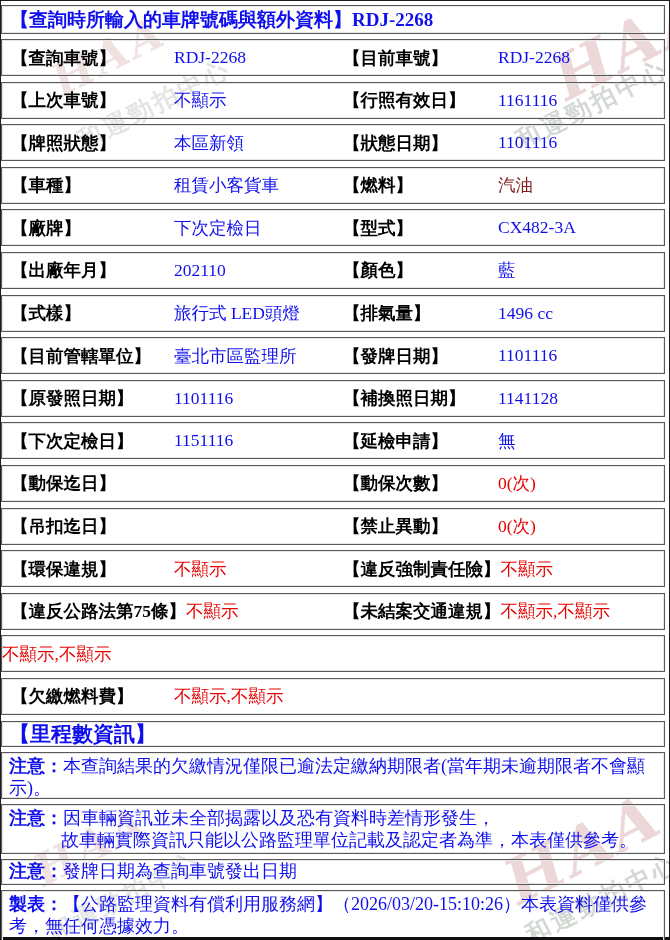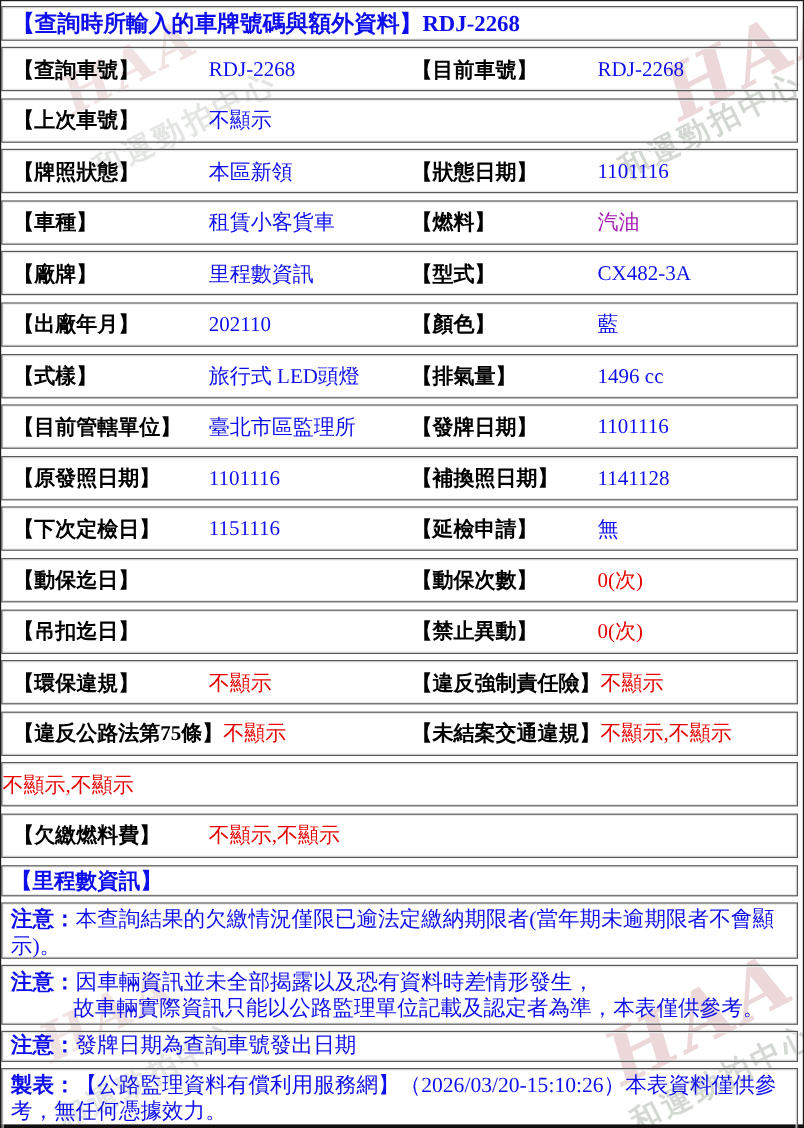--- a/index.html
+++ b/index.html
@@ -42,22 +42,22 @@
     height:37px;margin-bottom:5.6px;display:flex;align-items:center;
     font-size:17.5px;
   }
   .half1{width:332px;display:flex;align-items:center;min-width:0;}
   .half2{flex:1;display:flex;align-items:center;min-width:0;}
   .lbl{font-weight:bold;color:#000;white-space:nowrap;padding-left:9px;box-sizing:border-box;}
   .half1 .lbl{min-width:172px;}
   .half2 .lbl{min-width:164px;}
   .val{white-space:nowrap;}
   .section-box{
-    height:26px;margin-bottom:5px;display:flex;align-items:flex-end;
-    padding-left:7px;font-size:18px;font-weight:bold;
+    height:26px;margin-bottom:5px;display:flex;align-items:center;
+    padding-left:7px;font-size:21px;font-weight:bold;
   }
   .note-box{
     margin-bottom:5px;font-size:18px;line-height:22.5px;
     padding:2px 7px;box-sizing:border-box;
   }
   .note-box .prefix{font-weight:bold;}
   .nb1{height:47px;}
   .nb2{height:50px;}
   .nb2 .line2{margin-left:52px;}
   .nb3{height:26px;display:flex;align-items:center;padding-top:0;padding-bottom:0;}
@@ -92,48 +92,52 @@
       <span class="lbl">【目前車號】</span>
       <span class="val" style="color: rgb(15, 15, 238);">RDJ-2268</span>
     </div>
   </div>
 
   <div class="box row">
     <div class="half1">
       <span class="lbl">【上次車號】</span>
       <span class="val" style="color: rgb(15, 15, 238);">不顯示</span>
     </div>
+    <div class="half2">
+      <span class="lbl">【行照有效日】</span>
+      <span class="val" style="color: rgb(15, 15, 238);">1161116</span>
+    </div>
   </div>
 
   <div class="box row">
     <div class="half1">
       <span class="lbl">【牌照狀態】</span>
       <span class="val" style="color: rgb(15, 15, 238);">本區新領</span>
     </div>
     <div class="half2">
       <span class="lbl">【狀態日期】</span>
       <span class="val" style="color: rgb(15, 15, 238);">1101116</span>
     </div>
   </div>
 
   <div class="box row">
     <div class="half1">
       <span class="lbl">【車種】</span>
       <span class="val" style="color: rgb(15, 15, 238);">租賃小客貨車</span>
     </div>
     <div class="half2">
       <span class="lbl">【燃料】</span>
-      <span class="val" style="color: #a21caf;">汽油</span>
+      <span class="val" style="color: #7f1d1d;">汽油</span>
     </div>
   </div>
 
   <div class="box row">
     <div class="half1">
       <span class="lbl">【廠牌】</span>
-      <span class="val" style="color: rgb(15, 15, 238);">里程數資訊</span>
+      <span class="val" style="color: rgb(15, 15, 238);">下次定檢日</span>
     </div>
     <div class="half2">
       <span class="lbl">【型式】</span>
       <span class="val" style="color: rgb(15, 15, 238);">CX482-3A</span>
     </div>
   </div>
 
   <div class="box row">
     <div class="half1">
       <span class="lbl">【出廠年月】</span>

